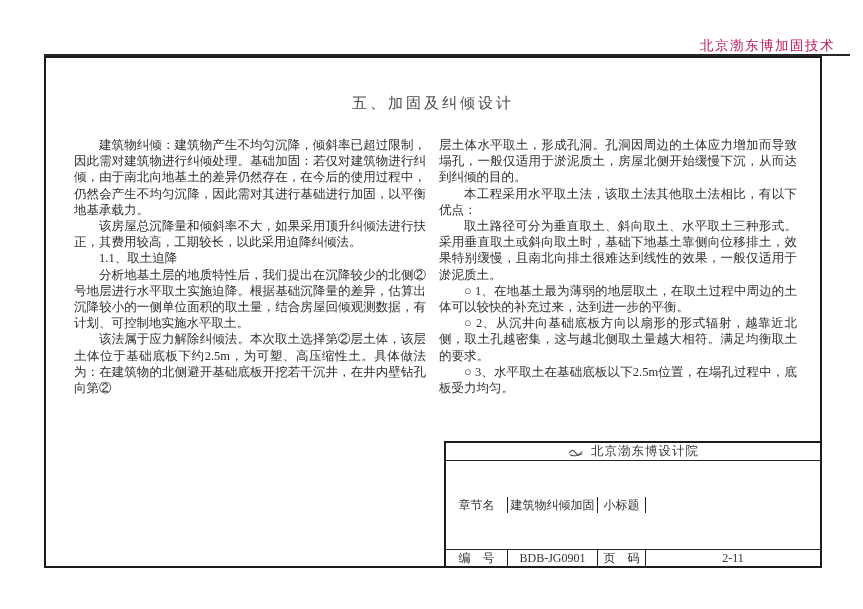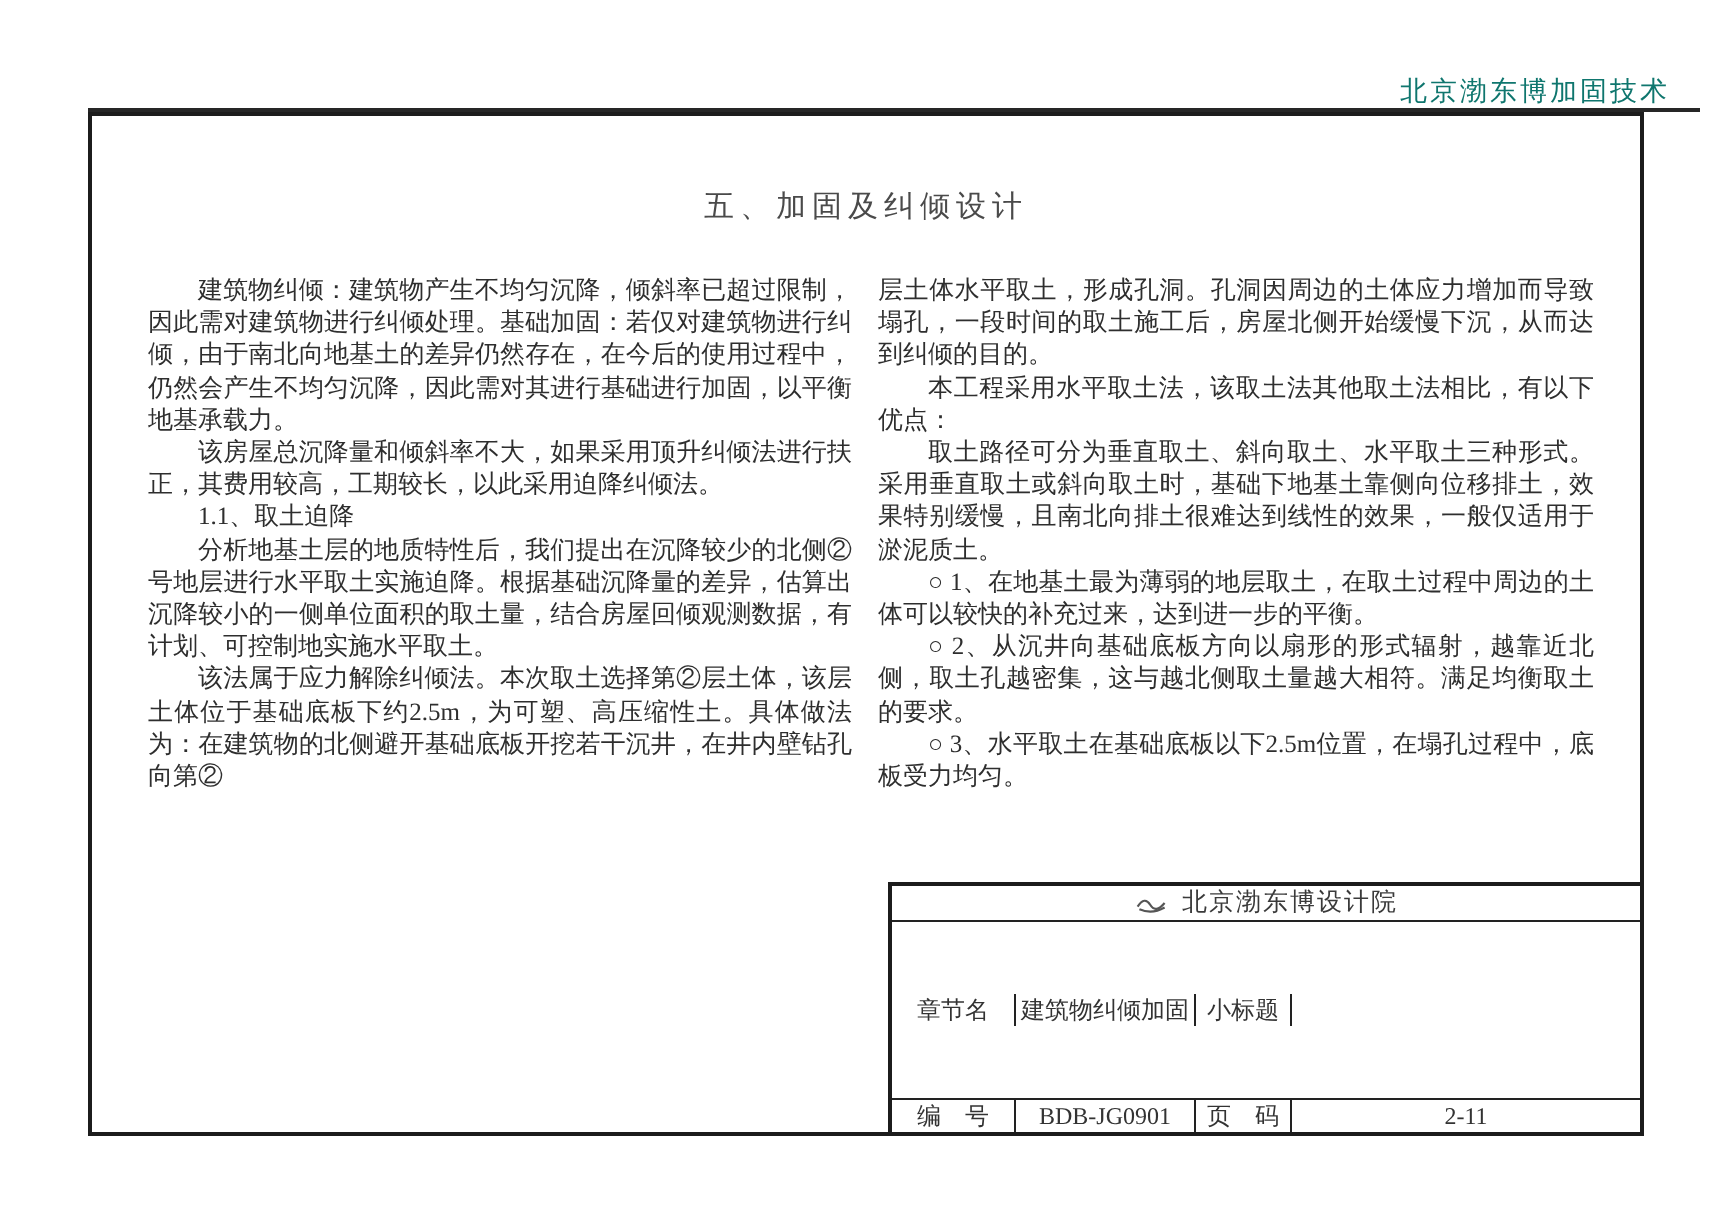--- a/index.html
+++ b/index.html
@@ -5,21 +5,21 @@
   html,body{margin:0;padding:0;}
   body{
     width:863px;height:609px;position:relative;
     background:#ffffff;
     font-family:"Liberation Serif", serif;
     color:#2e2e2e;
     overflow:hidden;
   }
   .company-header{
     position:absolute;top:37px;right:28px;
-    font-size:13.5px;color:#0f766e;letter-spacing:1.5px;
+    font-size:13.5px;color:#be185d;letter-spacing:1.5px;
   }
   .header-rule{
     position:absolute;top:54px;left:44px;width:806px;height:2px;
     background:#262626;
   }
   .frame{
     position:absolute;left:44px;top:56px;width:778px;height:512px;
     border:2px solid #1c1c1c;box-sizing:border-box;background:#fff;padding-left:22px;
   }
   .page-title{
@@ -75,21 +75,21 @@
 
   <div class="columns">
     <div class="col left">
       <p>建筑物纠倾：建筑物产生不均匀沉降，倾斜率已超过限制，因此需对建筑物进行纠倾处理。基础加固：若仅对建筑物进行纠倾，由于南北向地基土的差异仍然存在，在今后的使用过程中，仍然会产生不均匀沉降，因此需对其进行基础进行加固，以平衡地基承载力。</p>
       <p>该房屋总沉降量和倾斜率不大，如果采用顶升纠倾法进行扶正，其费用较高，工期较长，以此采用迫降纠倾法。</p>
       <p class="sub-heading">1.1、取土迫降</p>
       <p>分析地基土层的地质特性后，我们提出在沉降较少的北侧②号地层进行水平取土实施迫降。根据基础沉降量的差异，估算出沉降较小的一侧单位面积的取土量，结合房屋回倾观测数据，有计划、可控制地实施水平取土。</p>
       <p>该法属于应力解除纠倾法。本次取土选择第②层土体，该层土体位于基础底板下约2.5m，为可塑、高压缩性土。具体做法为：在建筑物的北侧避开基础底板开挖若干沉井，在井内壁钻孔向第②</p>
     </div>
     <div class="col right">
-      <p class="no-indent">层土体水平取土，形成孔洞。孔洞因周边的土体应力增加而导致塌孔，一段时间的取土施工后，房屋北侧开始缓慢下沉，从而达到纠倾的目的。</p>
+      <p class="no-indent">层土体水平取土，形成孔洞。孔洞因周边的土体应力增加而导致塌孔，一般仅适用于淤泥质土，房屋北侧开始缓慢下沉，从而达到纠倾的目的。</p>
       <p>本工程采用水平取土法，该取土法其他取土法相比，有以下优点：</p>
       <p>取土路径可分为垂直取土、斜向取土、水平取土三种形式。采用垂直取土或斜向取土时，基础下地基土靠侧向位移排土，效果特别缓慢，且南北向排土很难达到线性的效果，一般仅适用于淤泥质土。</p>
       <p>○ 1、在地基土最为薄弱的地层取土，在取土过程中周边的土体可以较快的补充过来，达到进一步的平衡。</p>
       <p>○ 2、从沉井向基础底板方向以扇形的形式辐射，越靠近北侧，取土孔越密集，这与越北侧取土量越大相符。满足均衡取土的要求。</p>
       <p>○ 3、水平取土在基础底板以下2.5m位置，在塌孔过程中，底板受力均匀。</p>
     </div>
   </div>
 
   <div class="title-block">
     <div class="tb-head">

